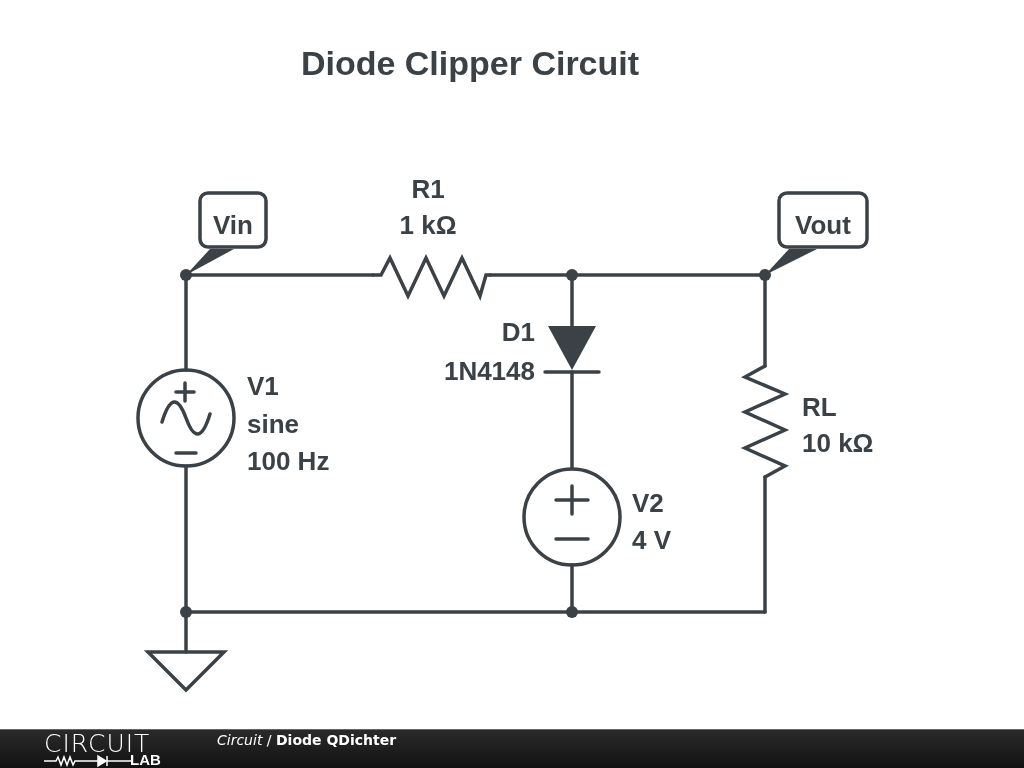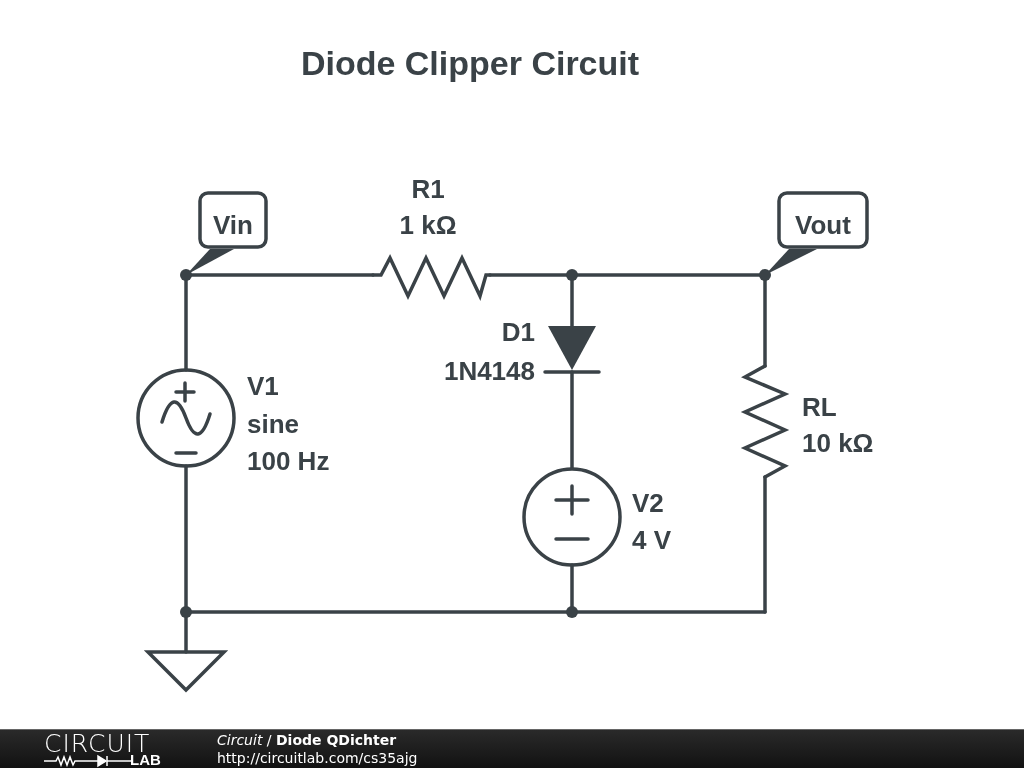--- a/index.html
+++ b/index.html
@@ -99,14 +99,13 @@
       <polyline points="0,7 12,7 14,3 17,11 20,3 23,11 26,3 29,11 31,7 54,7"></polyline>
       <polygon points="54,2 54,12 62,7" fill="#ffffff"></polygon>
       <line x1="63" y1="2" x2="63" y2="12"></line>
       <line x1="63" y1="7" x2="88" y2="7"></line>
     </g>
   </svg>
   <div class="logo-lab">LAB</div>
   <div class="meta1">
     <span class="author">Circuit</span><span> / </span><span class="name">Diode QDichter</span>
   </div>
-  <div class="meta2">http://circuitlab.com/cs35ajg</div>
 </div>
 
 </body></html>

